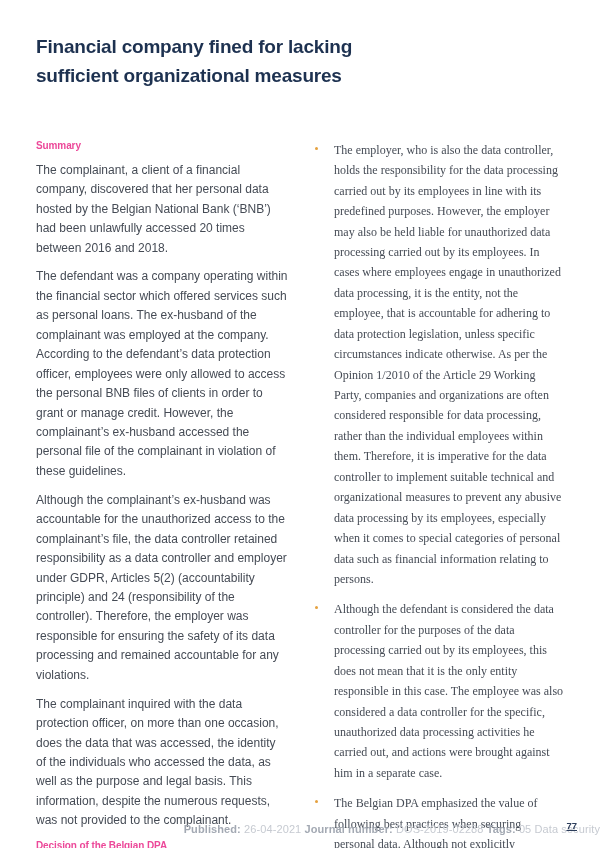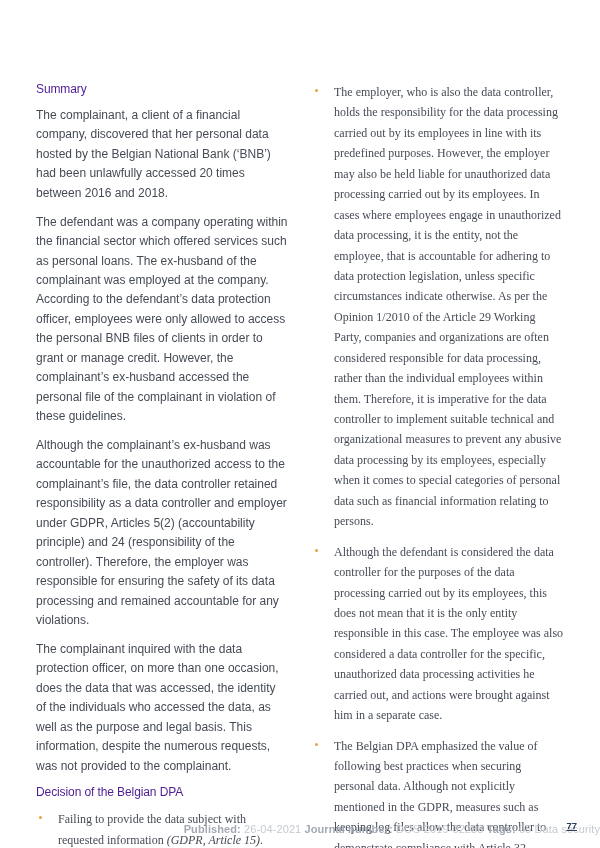--- a/index.html
+++ b/index.html
@@ -23,23 +23,23 @@
   .title span { display: block; }
 
   .columns {
     display: flex;
     gap: 24px;
     margin-top: 49px;
   }
   .col { flex: 1 1 0; min-width: 0; }
 
   h2 {
-    color: #4c1d95;
-    font-size: 12px;
-    font-weight: 400;
+    color: #ec4899;
+    font-size: 10px;
+    font-weight: 700;
     margin: 0 0 10px 0;
     letter-spacing: -0.1px;
   }
   .decision-heading { margin-top: 4px; }
 
   p, .li-text {
     font-size: 12px;
     line-height: 1.62;
     color: #454b55;
   }
@@ -81,20 +81,24 @@
     font-weight: 700;
     font-size: 9.5px;
     text-decoration: underline;
   }
 </style>
 </head>
 <body>
 
 <div class="page">
 
+  <h1 class="title">
+    <span>Financial company fined for lacking</span>
+    <span>sufficient organizational measures</span>
+  </h1>
 
   <div class="columns">
 
     <section class="col">
       <h2>Summary</h2>
       <p>The complainant, a client of a financial company, discovered that her personal data hosted by the Belgian National Bank (‘BNB’) had been unlawfully accessed 20 times between 2016 and 2018.</p>
       <p>The defendant was a company operating within the financial sector which offered services such as personal loans. The ex-husband of the complainant was employed at the company. According to the defendant’s data protection officer, employees were only allowed to access the personal BNB files of clients in order to grant or manage credit. However, the complainant’s ex-husband accessed the personal file of the complainant in violation of these guidelines.</p>
       <p>Although the complainant’s ex-husband was accountable for the unauthorized access to the complainant’s file, the data controller retained responsibility as a data controller and employer under GDPR, Articles 5(2) (accountability principle) and 24 (responsibility of the controller). Therefore, the employer was responsible for ensuring the safety of its data processing and remained accountable for any violations.</p>
       <p>The complainant inquired with the data protection officer, on more than one occasion, does the data that was accessed, the identity of the individuals who accessed the data, as well as the purpose and legal basis. This information, despite the numerous requests, was not provided to the complainant.</p>
 

